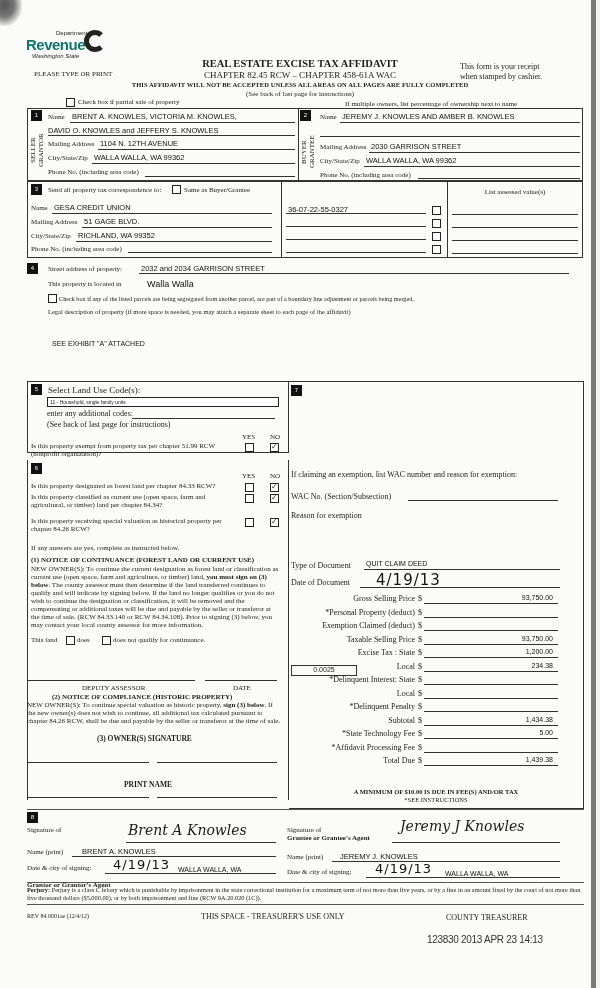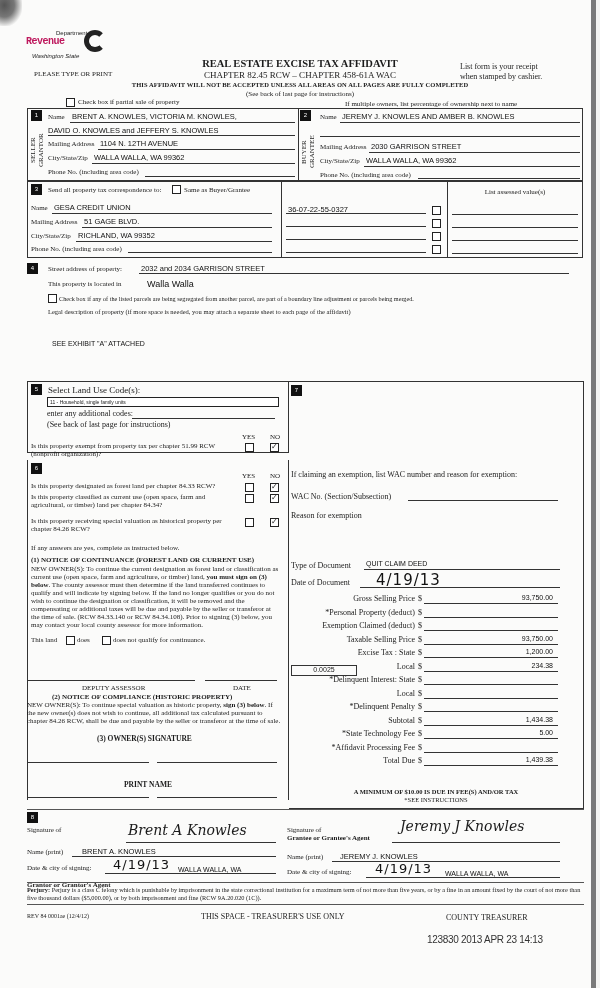--- a/index.html
+++ b/index.html
@@ -26,29 +26,29 @@
   .bold { font-weight: bold; }
 </style>
 </head>
 <body>
 
 <div class="page">
   <div class="smudge"></div>
   <div class="edge"></div>
 
   <div class="abs sans" style="left:34px;top:30px;width:60px;font-size:6px;text-align:right;">Department of</div>
-  <div class="abs sans bold" style="left:26px;top:36px;font-size:10px;letter-spacing:-0.5px;color:#be185d;font-family:Liberation Mono, monospace;">Revenue</div>
+  <div class="abs sans bold" style="left:26px;top:36px;font-size:15px;letter-spacing:-0.5px;color:#0f766e;">Revenue</div>
   <div class="abs sans" style="left:32px;top:53px;font-size:6px;font-style:italic;">Washington State</div>
   <div class="abs" style="left:84px;top:30px;width:22px;height:22px;border-radius:50%;border:5px solid #222;border-right-color:transparent;"></div>
 
   <div class="abs t7" style="left:34px;top:70px;">PLEASE TYPE OR PRINT</div>
   <div class="abs bold center" style="left:150px;top:58px;width:300px;font-size:10.5px;">REAL ESTATE EXCISE TAX AFFIDAVIT</div>
   <div class="abs center" style="left:150px;top:70px;width:300px;font-size:9px;">CHAPTER 82.45 RCW – CHAPTER 458-61A WAC</div>
   <div class="abs t8" style="left:460px;top:62px;line-height:10px;">
-    <div>List form is your receipt</div>
+    <div>This form is your receipt</div>
     <div>when stamped by cashier.</div>
   </div>
   <div class="abs bold center" style="left:80px;top:81px;width:440px;font-size:6.5px;letter-spacing:0.1px;">THIS AFFIDAVIT WILL NOT BE ACCEPTED UNLESS ALL AREAS ON ALL PAGES ARE FULLY COMPLETED</div>
   <div class="abs center t7" style="left:150px;top:90px;width:300px;">(See back of last page for instructions)</div>
   <div class="cb" style="left:66px;top:98px;"></div>
   <div class="abs t7" style="left:78px;top:98px;">Check box if partial sale of property</div>
   <div class="abs t7" style="left:345px;top:100px;">If multiple owners, list percentage of ownership next to name</div>
 
   <div class="box" style="left:27px;top:108px;width:272px;height:73px;"></div>
   <div class="numbox" style="left:31px;top:110px;">1</div>

